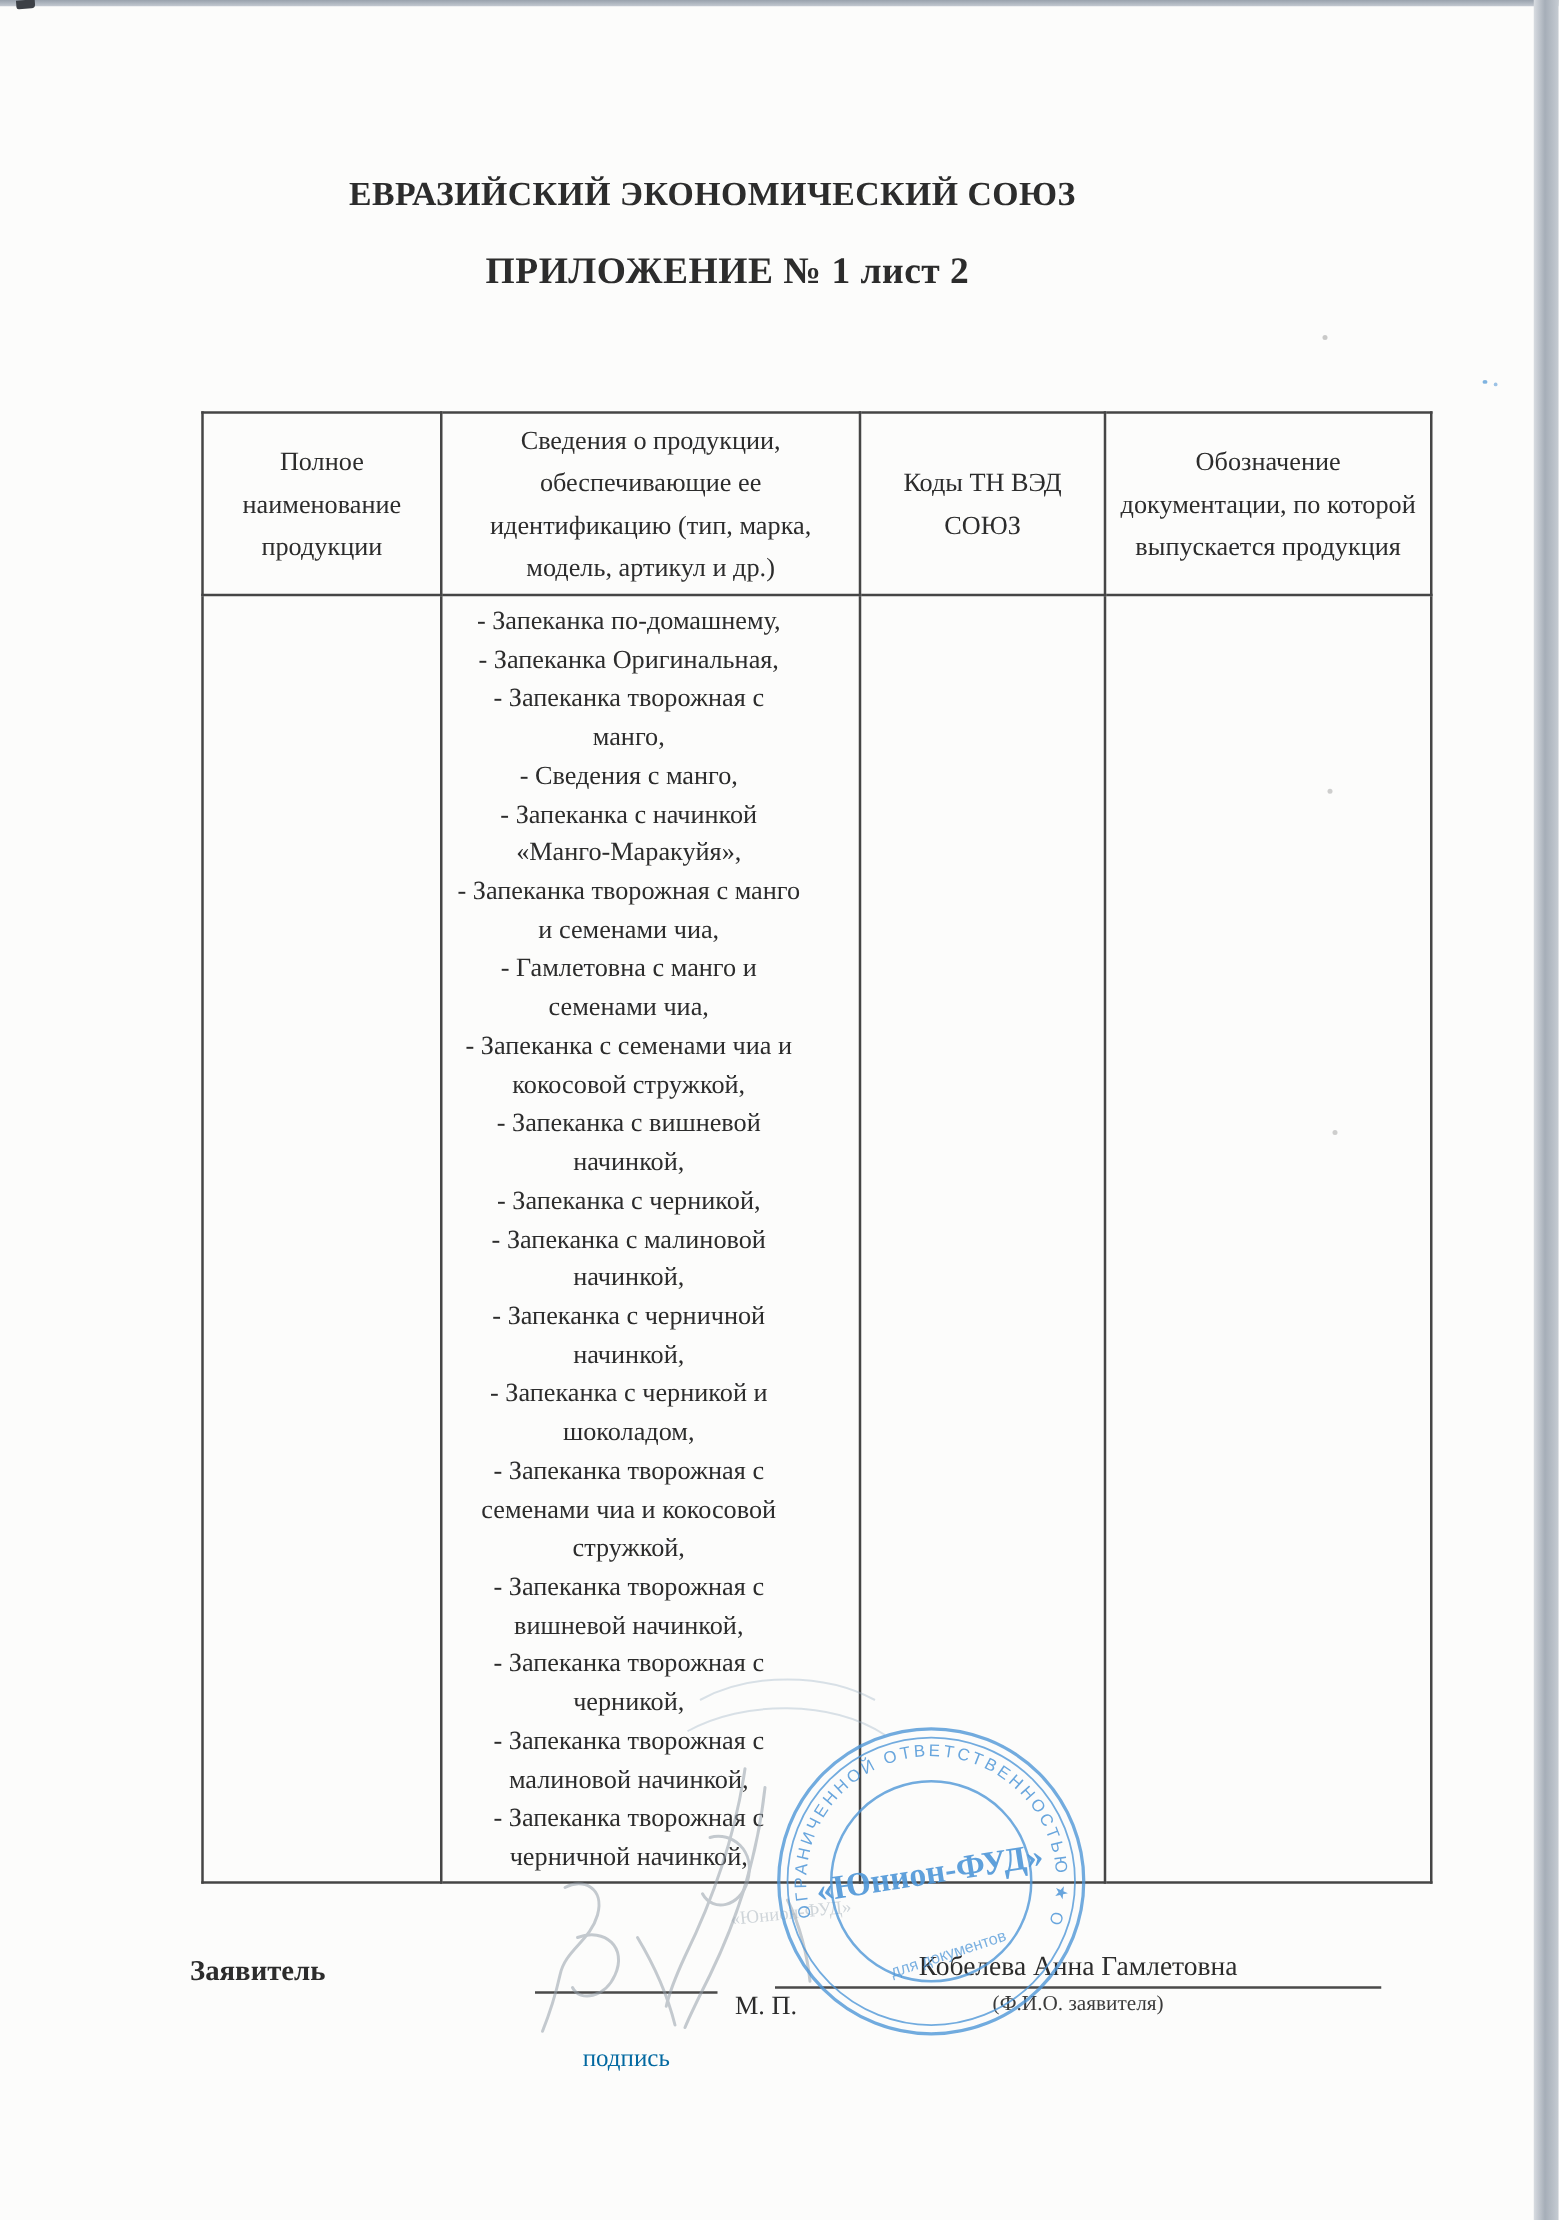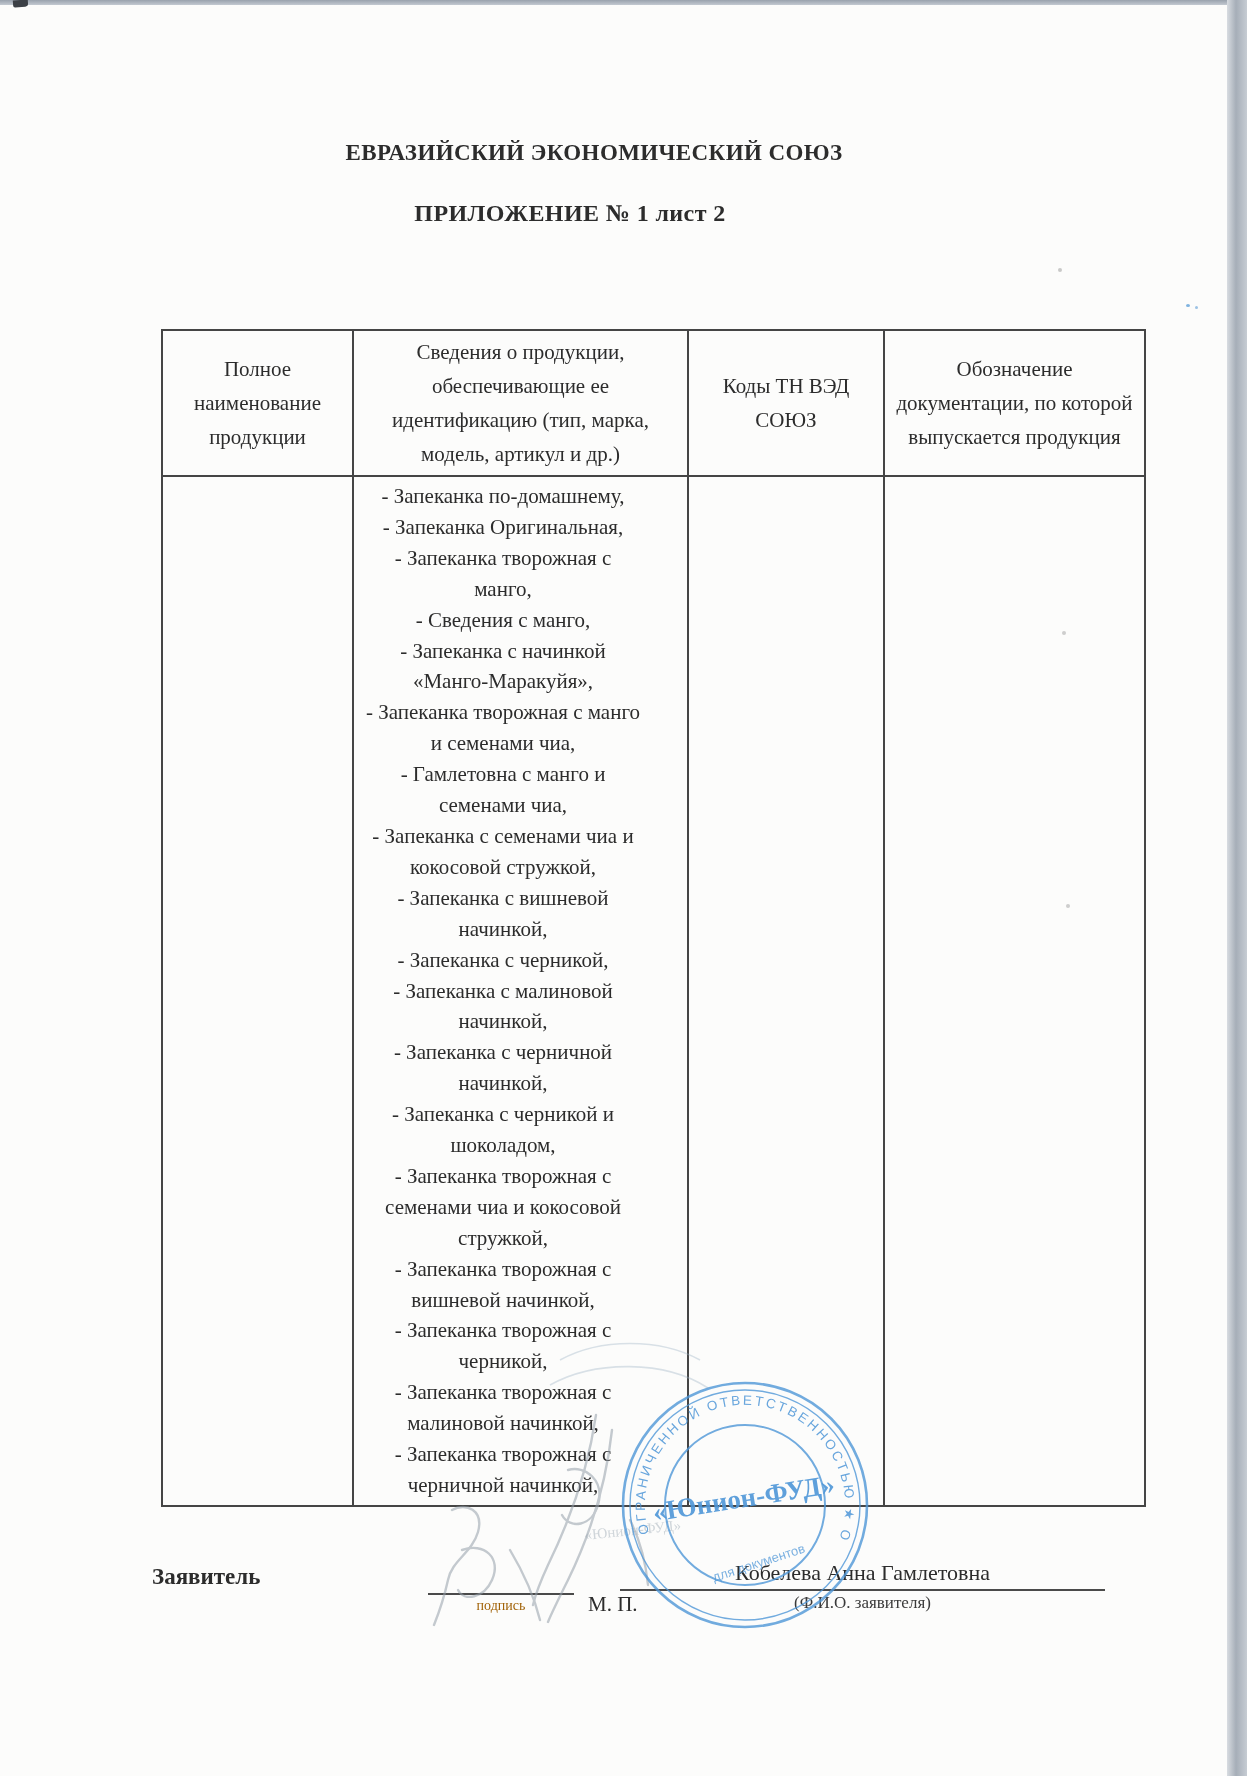--- a/index.html
+++ b/index.html
@@ -14,43 +14,43 @@
     background:linear-gradient(180deg,#99a2ad,#c3c9d1);}
   .edge-right{position:absolute;top:0;left:1227px;width:20px;height:1776px;
     background:linear-gradient(90deg,#d8dce1 0%,#a6aeb8 45%,#c6ccd3 100%);}
   .corner-mark{position:absolute;left:13px;top:0;width:15px;height:7px;
     background:#3c4046;border-radius:0 0 3px 2px;transform:rotate(-4deg);}
   .speck{position:absolute;border-radius:50%;}
 
   
   .title{position:absolute;left:0;width:1140px;text-align:center;
     font-weight:bold;letter-spacing:.4px;white-space:nowrap;}
-  .title1{top:140px;font-size:23px;padding-left:24px;}
-  .title2{top:200px;font-size:24px;}
+  .title1{top:140px;font-size:27px;}
+  .title2{top:200px;font-size:30px;margin-left:12px;}
   .title3{top:250px;font-size:22px;}
 
   
   table.decl{position:absolute;left:161px;top:329px;width:983px;
     border-collapse:collapse;table-layout:fixed;}
   table.decl th,table.decl td{border:2px solid #454545;vertical-align:middle;
     font-weight:normal;font-size:21px;line-height:34px;text-align:center;
     padding:4px 10px;}
   table.decl thead tr{height:139px;margin-left:24px;}
   table.decl tbody tr{height:1029px;}
   table.decl tbody td{vertical-align:top;}
   td.products-cell{text-align:left;padding:8px 0 0 14px;}
   .product-list{width:278px;font-size:21px;line-height:30.9px;}
   .product-item{white-space:normal;}
 
   
   .applicant-label{position:absolute;left:152px;top:1564px;
     font-size:23px;font-weight:bold;}
   .sign-block{position:absolute;left:428px;top:1593px;width:146px;
     border-top:2px solid #4a4a4a;text-align:center;}
-  .sign-caption{font-size:14px;padding-top:3px;color:#a16207;}
+  .sign-caption{font-size:20px;padding-top:3px;color:#0369a1;margin-top:38px;}
   .mp-label{position:absolute;left:588px;top:1592px;font-size:21px;font-family:Liberation Serif, serif;}
   .fio-block{position:absolute;left:620px;top:1560px;width:485px;text-align:center;}
   .fio-name{font-size:22px;line-height:26px;}
   .fio-line{border-top:2px solid #4a4a4a;margin-top:3px;}
   .fio-caption{font-size:17px;padding-top:2px;color:#3a3a3a;}
 
   
   .stamp-svg{position:absolute;left:585px;top:1355px;pointer-events:none;}
   .ghost-svg{position:absolute;left:400px;top:1220px;pointer-events:none;}
 </style>

